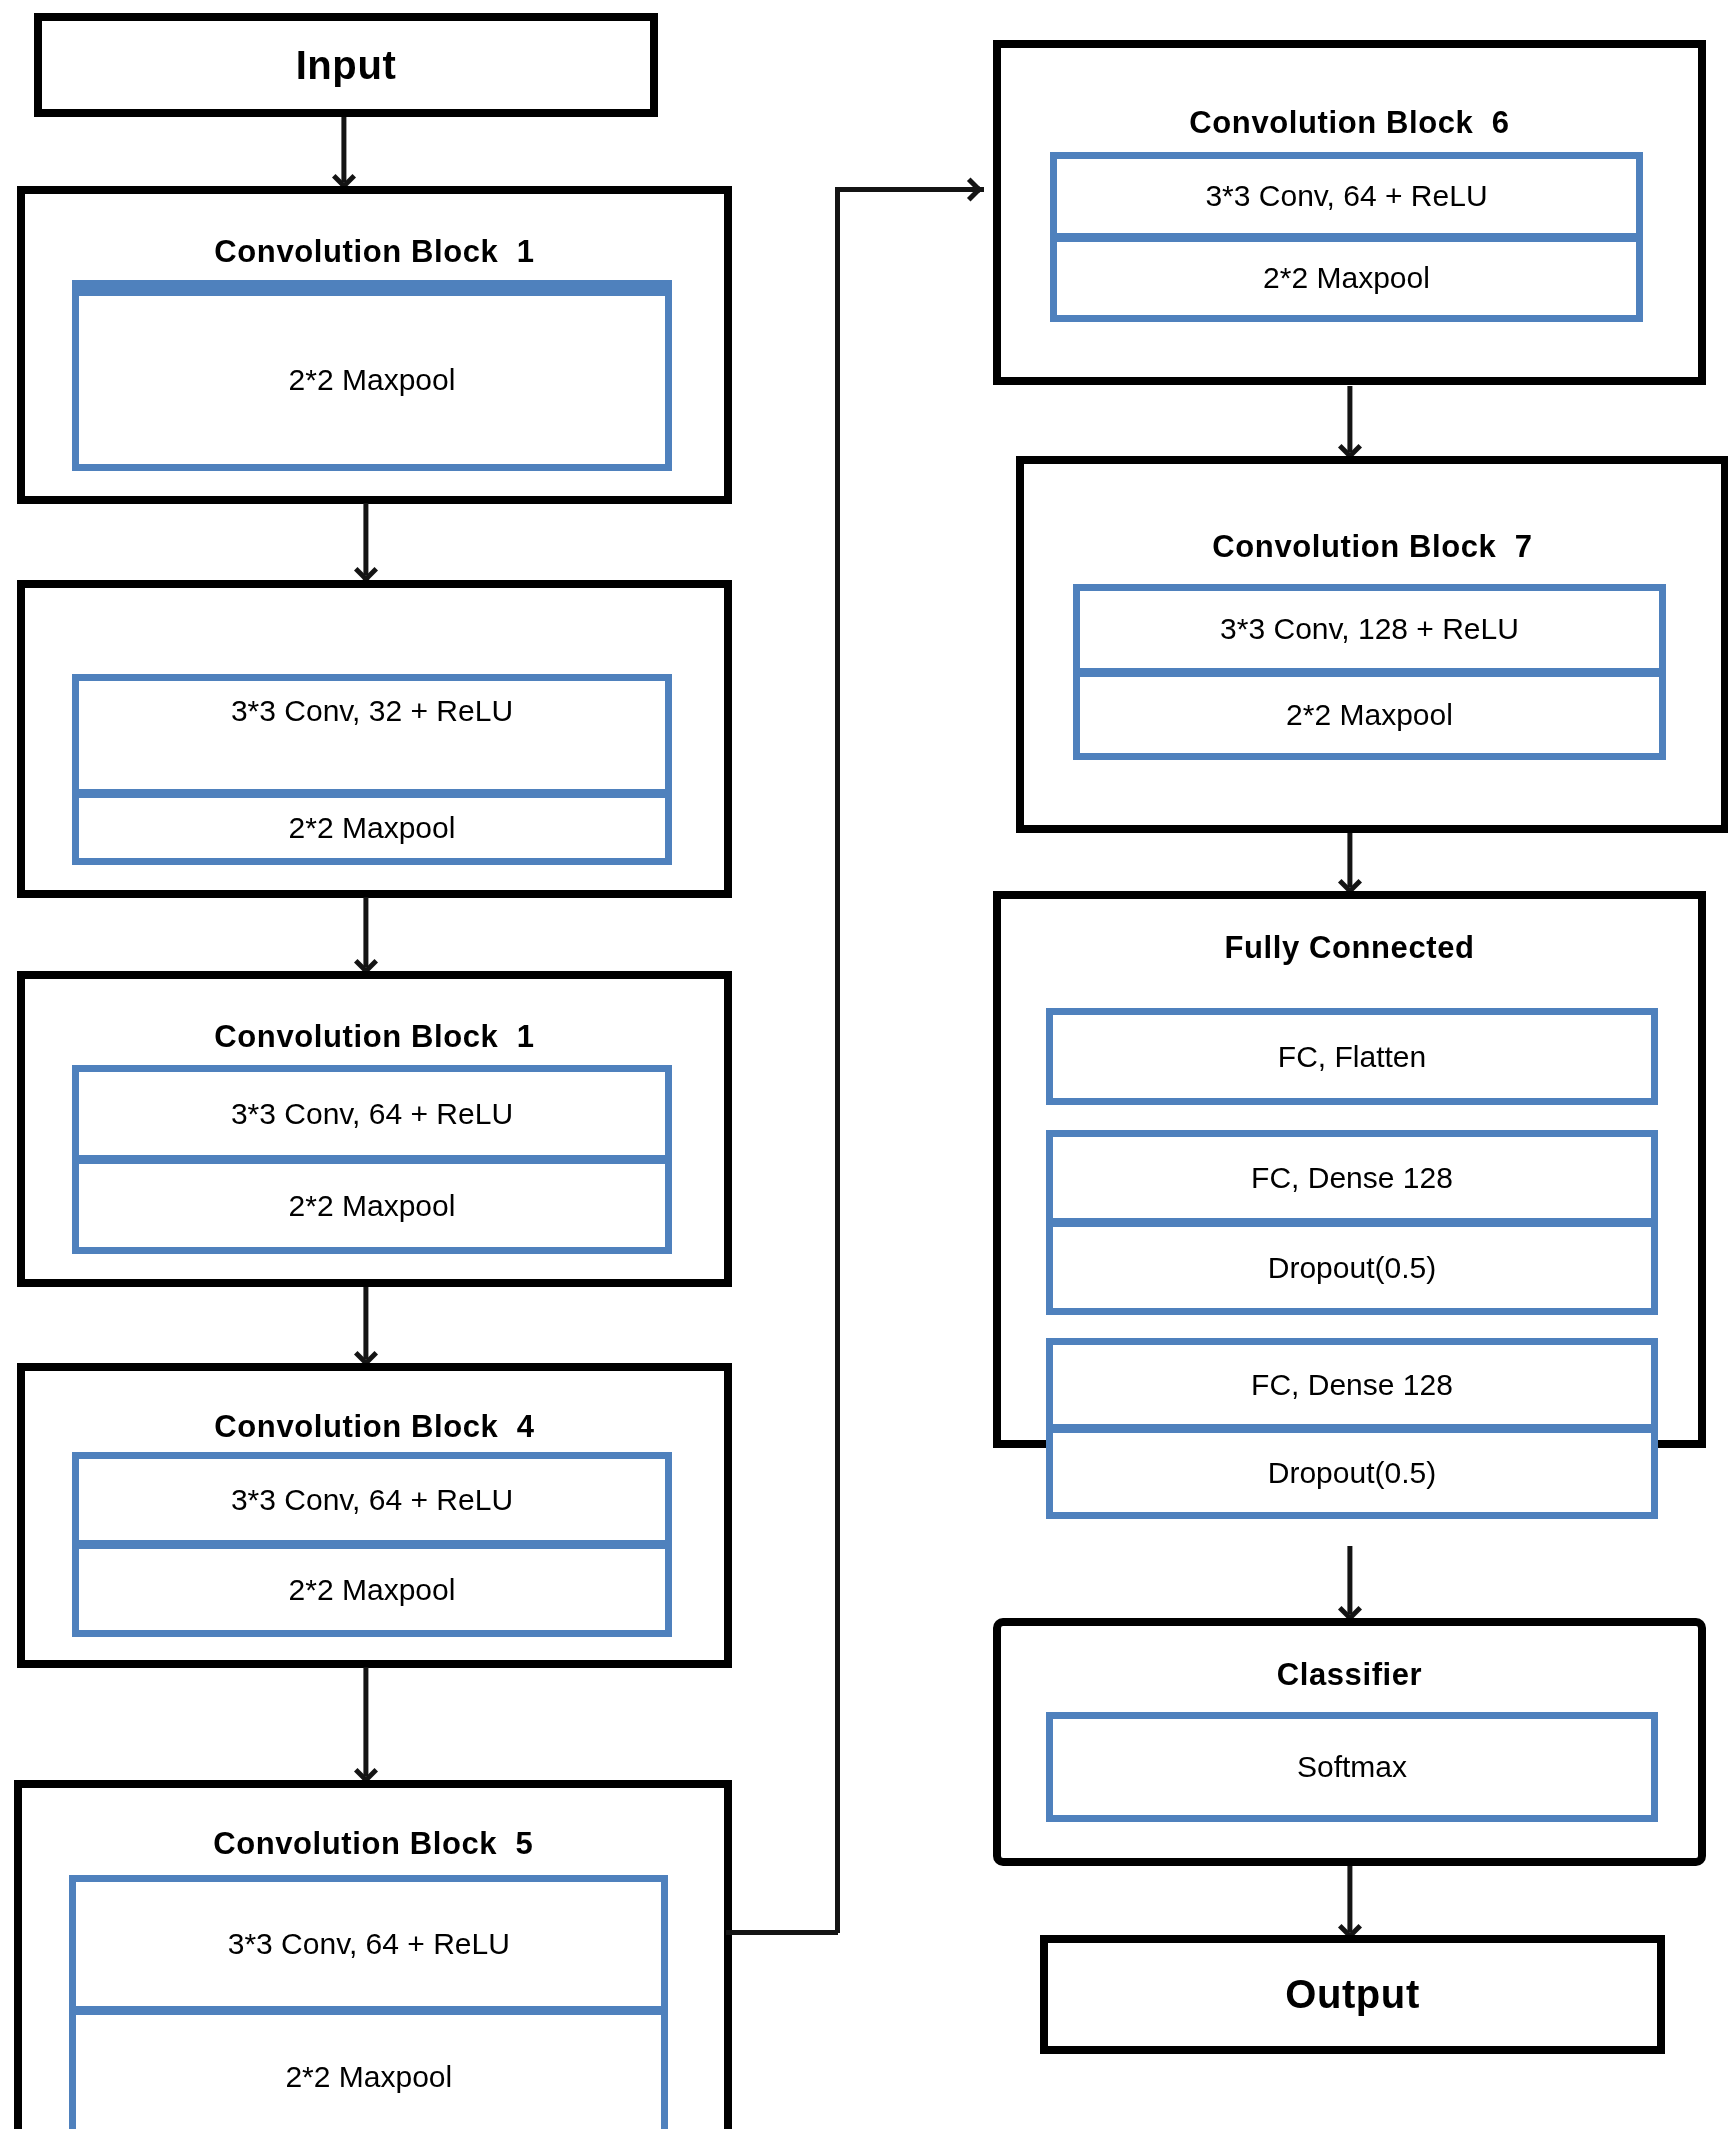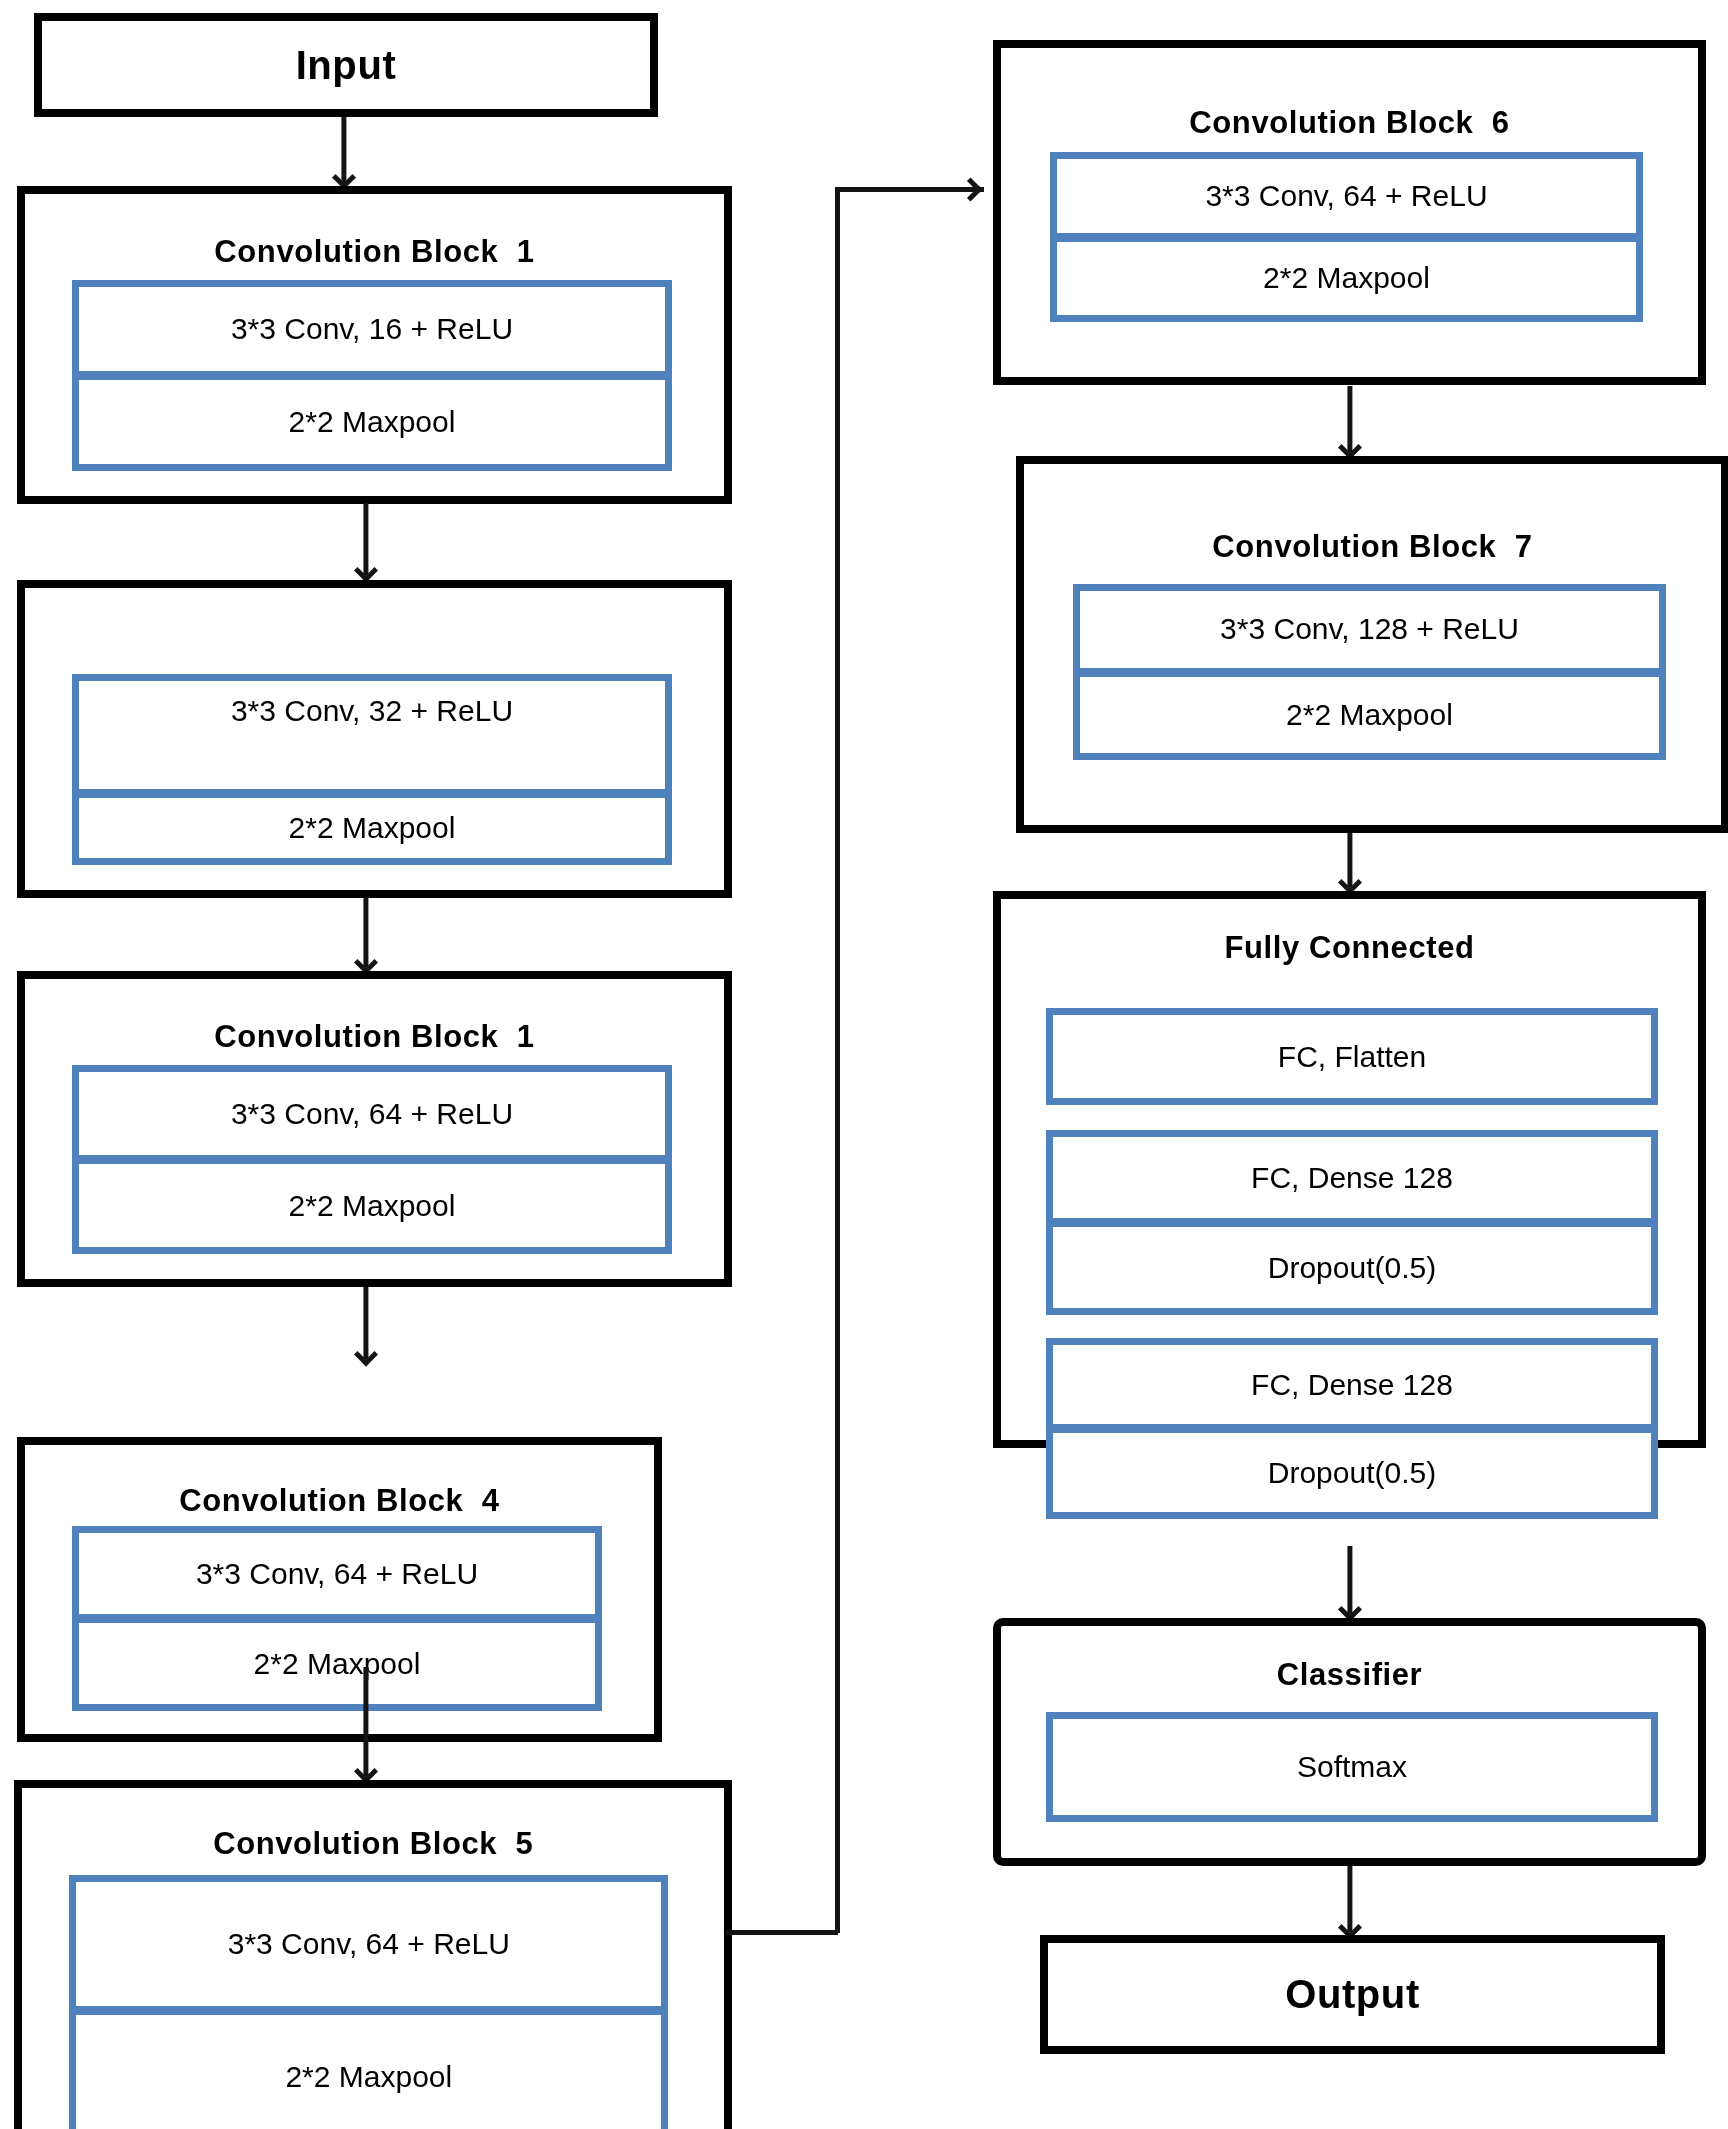--- a/index.html
+++ b/index.html
@@ -71,21 +71,20 @@
   </div>
 
   <div class="varrow" style="left:332px;top:117px;height:69px;">
     <div class="line"></div>
     <div class="chev"></div>
   </div>
 
   <div class="block" style="left:17px;top:186px;width:715px;height:318px;">
     <div class="btitle" style="top:40px;">Convolution Block  1</div>
     <div class="bgroup" style="left:47px;right:52px;top:86px;bottom:24.6px;">
-      <div class="bcell">3*3 Conv, 16 + ReLU</div>
       <div class="bcell sep">2*2 Maxpool</div>
     </div>
   </div>
 
   <div class="varrow" style="left:354px;top:503px;height:76px;">
     <div class="line"></div>
     <div class="chev"></div>
   </div>
 
   <div class="block" style="left:17px;top:580px;width:715px;height:318px;">
@@ -106,21 +105,21 @@
       <div class="bcell">3*3 Conv, 64 + ReLU</div>
       <div class="bcell sep">2*2 Maxpool</div>
     </div>
   </div>
 
   <div class="varrow" style="left:354px;top:1287px;height:76px;">
     <div class="line"></div>
     <div class="chev"></div>
   </div>
 
-  <div class="block" style="left:17px;top:1437px;width:645px;height:305px;">
+  <div class="block" style="left:17px;top:1363px;width:715px;height:305px;">
     <div class="btitle" style="top:38px;">Convolution Block  4</div>
     <div class="bgroup" style="left:47px;right:52px;top:81px;bottom:23px;">
       <div class="bcell">3*3 Conv, 64 + ReLU</div>
       <div class="bcell sep">2*2 Maxpool</div>
     </div>
   </div>
 
   <div class="varrow" style="left:354px;top:1667px;height:113px;">
     <div class="line"></div>
     <div class="chev"></div>

